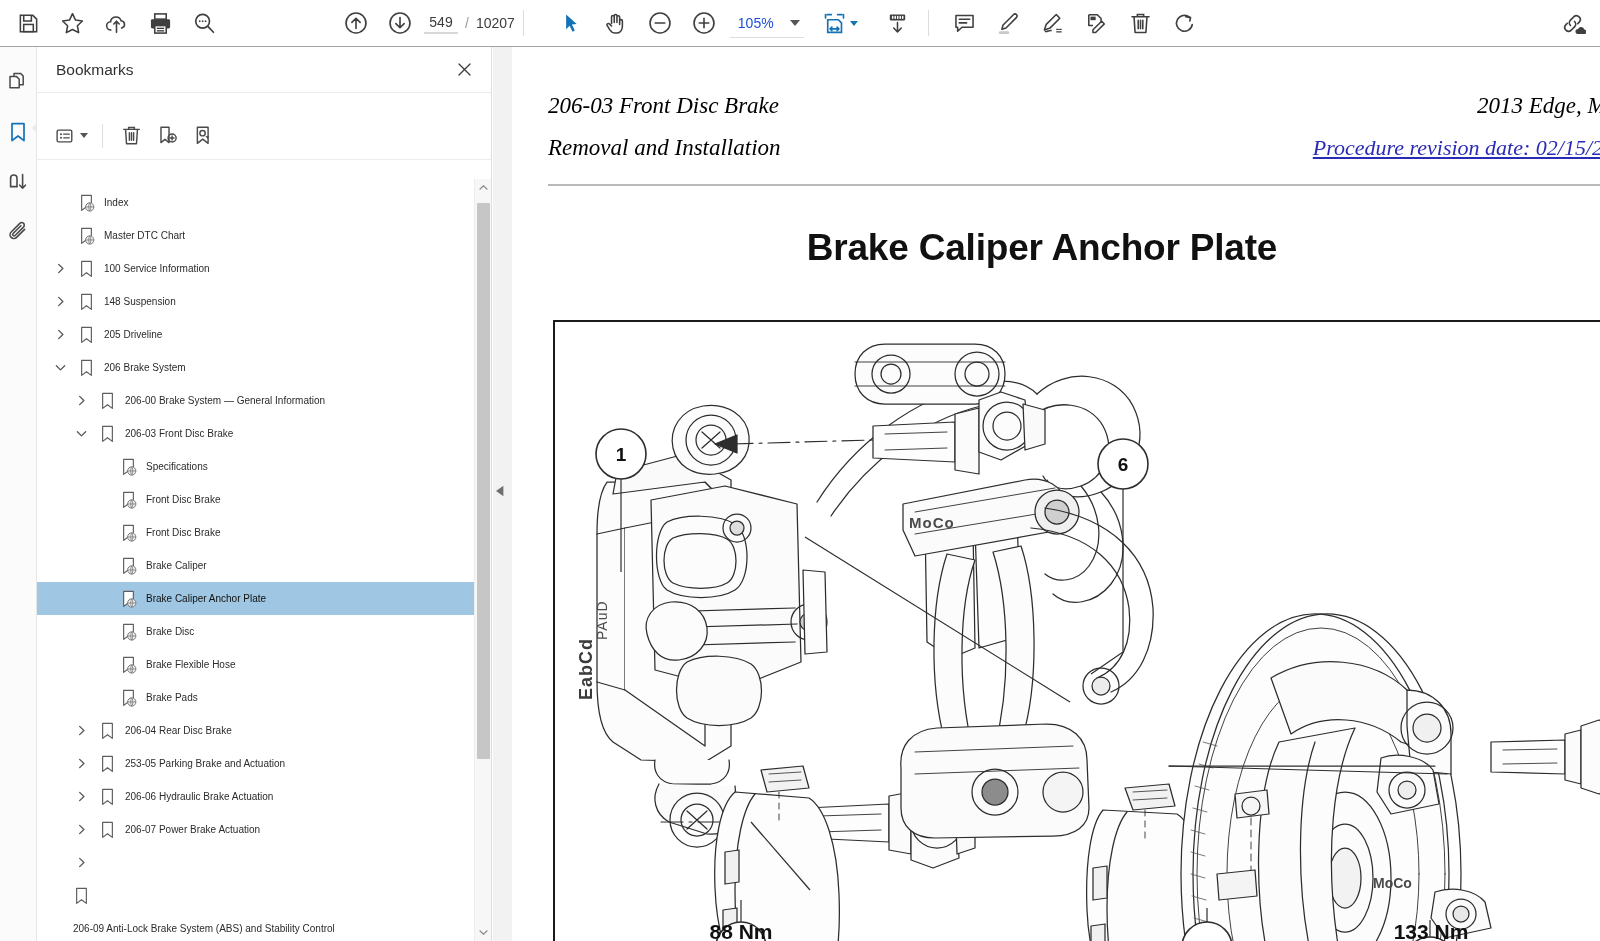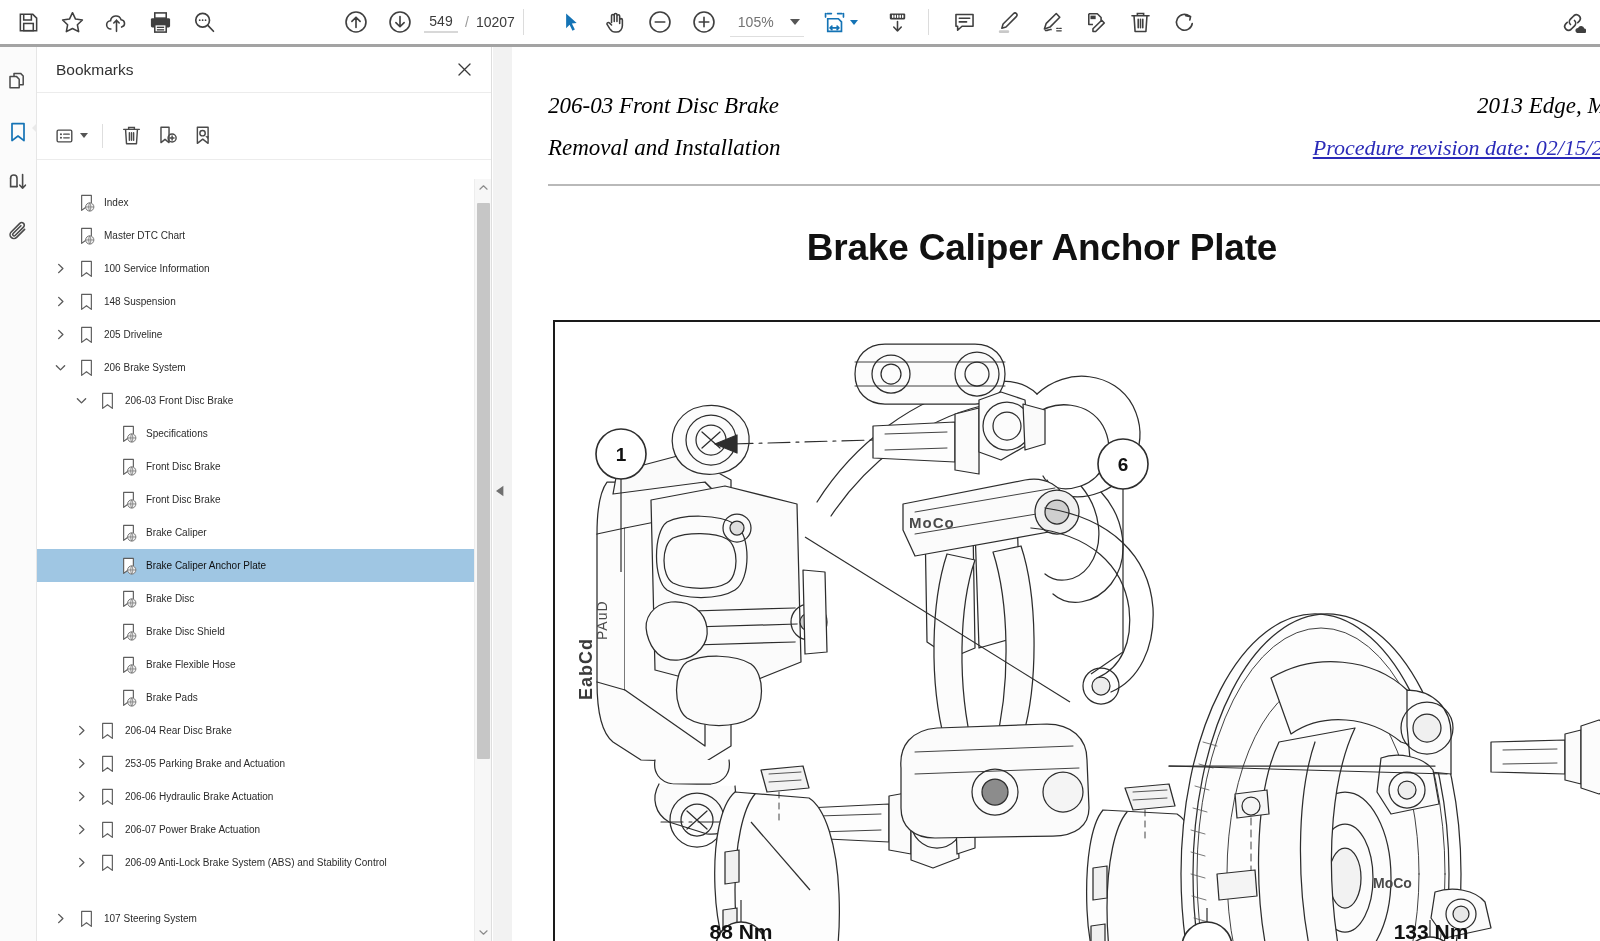--- a/index.html
+++ b/index.html
@@ -9,21 +9,21 @@
     background: #ffffff;
     overflow: hidden;
   }
   #app { position: relative; width: 1600px; height: 941px; }
 
   
   .toolbar {
     position: absolute; top: 0; left: 0;
     width: 1600px; height: 47px;
     background: #ffffff;
-    border-bottom: 3px solid #a3a3a3;
+    border-bottom: 1px solid #a3a3a3;
     display: flex; align-items: center;
   }
   .tb-btn {
     width: 44px; height: 40px;
     display: flex; align-items: center; justify-content: center;
     cursor: pointer; border-radius: 3px;
   }
   .tb-sep {
     width: 1px; height: 26px; background: #dcdcdc; margin: 0 8px;
   }
@@ -42,21 +42,21 @@
     cursor: text;
   }
   .pagesep { margin: 0 7px; color: #9a9a9a; font-size: 14px; }
   .pagetotal { color: #3c3c3c; font-size: 14px; }
   .zoombox {
     display: flex; align-items: center;
     border-bottom: 1px solid #dedede;
     height: 30px; padding: 0 4px 0 8px; margin-left: 4px;
     cursor: pointer;
   }
-  .zoomval { font-size: 14px; color: #737373; min-width: 40px; }
+  .zoomval { font-size: 14px; color: #1d4ed8; min-width: 40px; }
   .caret {
     width: 0; height: 0; margin-left: 12px;
     border-left: 5px solid transparent; border-right: 5px solid transparent;
     border-top: 6px solid #555;
   }
   .caret.sm {
     margin-left: 3px;
     border-left: 4px solid transparent; border-right: 4px solid transparent;
     border-top: 5px solid #1473b5;
   }
@@ -564,20 +564,33 @@
             <div class="bico">
               <svg width="17" height="18" viewBox="0 0 18 20" fill="none" stroke="#5e5e5e" stroke-width="1.3">
                 <path d="M3.6 1.6h10.8v16.6L9 14.1l-5.4 4.1z" stroke-linejoin="round" fill="#ffffff"></path>
               </svg>
             </div>
             <span class="nlabel">206 Brake System</span>
           </div>
           <div class="node" style="padding-left: 31px;">
             <div class="twisty">
               <svg width="11" height="11" viewBox="0 0 12 12" fill="none" stroke="#5a5a5a" stroke-width="1.5">
+                <path d="M4 1.5L8.6 6 4 10.5" stroke-linecap="round" stroke-linejoin="round"></path>
+              </svg>
+            </div>
+            <div class="bico">
+              <svg width="17" height="18" viewBox="0 0 18 20" fill="none" stroke="#5e5e5e" stroke-width="1.3">
+                <path d="M3.6 1.6h10.8v16.6L9 14.1l-5.4 4.1z" stroke-linejoin="round" fill="#ffffff"></path>
+              </svg>
+            </div>
+            <span class="nlabel">206-00 Brake System — General Information</span>
+          </div>
+          <div class="node" style="padding-left: 31px;">
+            <div class="twisty">
+              <svg width="11" height="11" viewBox="0 0 12 12" fill="none" stroke="#5a5a5a" stroke-width="1.5">
                 <path d="M1.5 4L6 8.6 10.5 4" stroke-linecap="round" stroke-linejoin="round"></path>
               </svg>
             </div>
             <div class="bico">
               <svg width="17" height="18" viewBox="0 0 18 20" fill="none" stroke="#5e5e5e" stroke-width="1.3">
                 <path d="M3.6 1.6h10.8v16.6L9 14.1l-5.4 4.1z" stroke-linejoin="round" fill="#ffffff"></path>
               </svg>
             </div>
             <span class="nlabel">206-03 Front Disc Brake</span>
           </div>
@@ -649,42 +662,31 @@
           </div>
           <div class="node" style="padding-left: 52px;">
             <div class="twisty empty"></div>
             <div class="bico">
               <svg width="17" height="18" viewBox="0 0 18 20" fill="none" stroke="#5e5e5e" stroke-width="1.3">
                 <path d="M3.6 1.6h10.8v16.6L9 14.1l-5.4 4.1z" stroke-linejoin="round" fill="#ffffff"></path>
                 <circle cx="12.6" cy="14.4" r="4.6" fill="#ededed" stroke="#777" stroke-width="1.1"></circle>
                 <path d="M8 14.4h9.2M12.6 9.8c1.6 2.8 1.6 6.4 0 9.2M12.6 9.8c-1.6 2.8-1.6 6.4 0 9.2" stroke="#777" stroke-width="0.85"></path>
               </svg>
             </div>
-            <span class="nlabel">Brake Disc Shield</span>
+            <span class="nlabel">Brake Flexible Hose</span>
           </div>
           <div class="node" style="padding-left: 52px;">
             <div class="twisty empty"></div>
             <div class="bico">
               <svg width="17" height="18" viewBox="0 0 18 20" fill="none" stroke="#5e5e5e" stroke-width="1.3">
                 <path d="M3.6 1.6h10.8v16.6L9 14.1l-5.4 4.1z" stroke-linejoin="round" fill="#ffffff"></path>
                 <circle cx="12.6" cy="14.4" r="4.6" fill="#ededed" stroke="#777" stroke-width="1.1"></circle>
                 <path d="M8 14.4h9.2M12.6 9.8c1.6 2.8 1.6 6.4 0 9.2M12.6 9.8c-1.6 2.8-1.6 6.4 0 9.2" stroke="#777" stroke-width="0.85"></path>
               </svg>
             </div>
-            <span class="nlabel">Brake Flexible Hose</span>
-          </div>
-          <div class="node" style="padding-left: 52px;">
-            <div class="twisty empty"></div>
-            <div class="bico">
-              <svg width="17" height="18" viewBox="0 0 18 20" fill="none" stroke="#5e5e5e" stroke-width="1.3">
-                <path d="M3.6 1.6h10.8v16.6L9 14.1l-5.4 4.1z" stroke-linejoin="round" fill="#ffffff"></path>
-                <circle cx="12.6" cy="14.4" r="4.6" fill="#ededed" stroke="#777" stroke-width="1.1"></circle>
-                <path d="M8 14.4h9.2M12.6 9.8c1.6 2.8 1.6 6.4 0 9.2M12.6 9.8c-1.6 2.8-1.6 6.4 0 9.2" stroke="#777" stroke-width="0.85"></path>
-              </svg>
-            </div>
             <span class="nlabel">Brake Pads</span>
           </div>
           <div class="node" style="padding-left: 31px;">
             <div class="twisty">
               <svg width="11" height="11" viewBox="0 0 12 12" fill="none" stroke="#5a5a5a" stroke-width="1.5">
                 <path d="M4 1.5L8.6 6 4 10.5" stroke-linecap="round" stroke-linejoin="round"></path>
               </svg>
             </div>
             <div class="bico">
               <svg width="17" height="18" viewBox="0 0 18 20" fill="none" stroke="#5e5e5e" stroke-width="1.3">
@@ -725,21 +727,21 @@
                 <path d="M4 1.5L8.6 6 4 10.5" stroke-linecap="round" stroke-linejoin="round"></path>
               </svg>
             </div>
             <div class="bico">
               <svg width="17" height="18" viewBox="0 0 18 20" fill="none" stroke="#5e5e5e" stroke-width="1.3">
                 <path d="M3.6 1.6h10.8v16.6L9 14.1l-5.4 4.1z" stroke-linejoin="round" fill="#ffffff"></path>
               </svg>
             </div>
             <span class="nlabel">206-07 Power Brake Actuation</span>
           </div>
-          <div class="node wrap" style="padding-left: 31px;">
+          <div class="node wrap" style="padding-left: 31px; flex-direction: column;">
             <div class="twisty">
               <svg width="11" height="11" viewBox="0 0 12 12" fill="none" stroke="#5a5a5a" stroke-width="1.5">
                 <path d="M4 1.5L8.6 6 4 10.5" stroke-linecap="round" stroke-linejoin="round"></path>
               </svg>
             </div>
             <div class="bico">
               <svg width="17" height="18" viewBox="0 0 18 20" fill="none" stroke="#5e5e5e" stroke-width="1.3">
                 <path d="M3.6 1.6h10.8v16.6L9 14.1l-5.4 4.1z" stroke-linejoin="round" fill="#ffffff"></path>
               </svg>
             </div>

